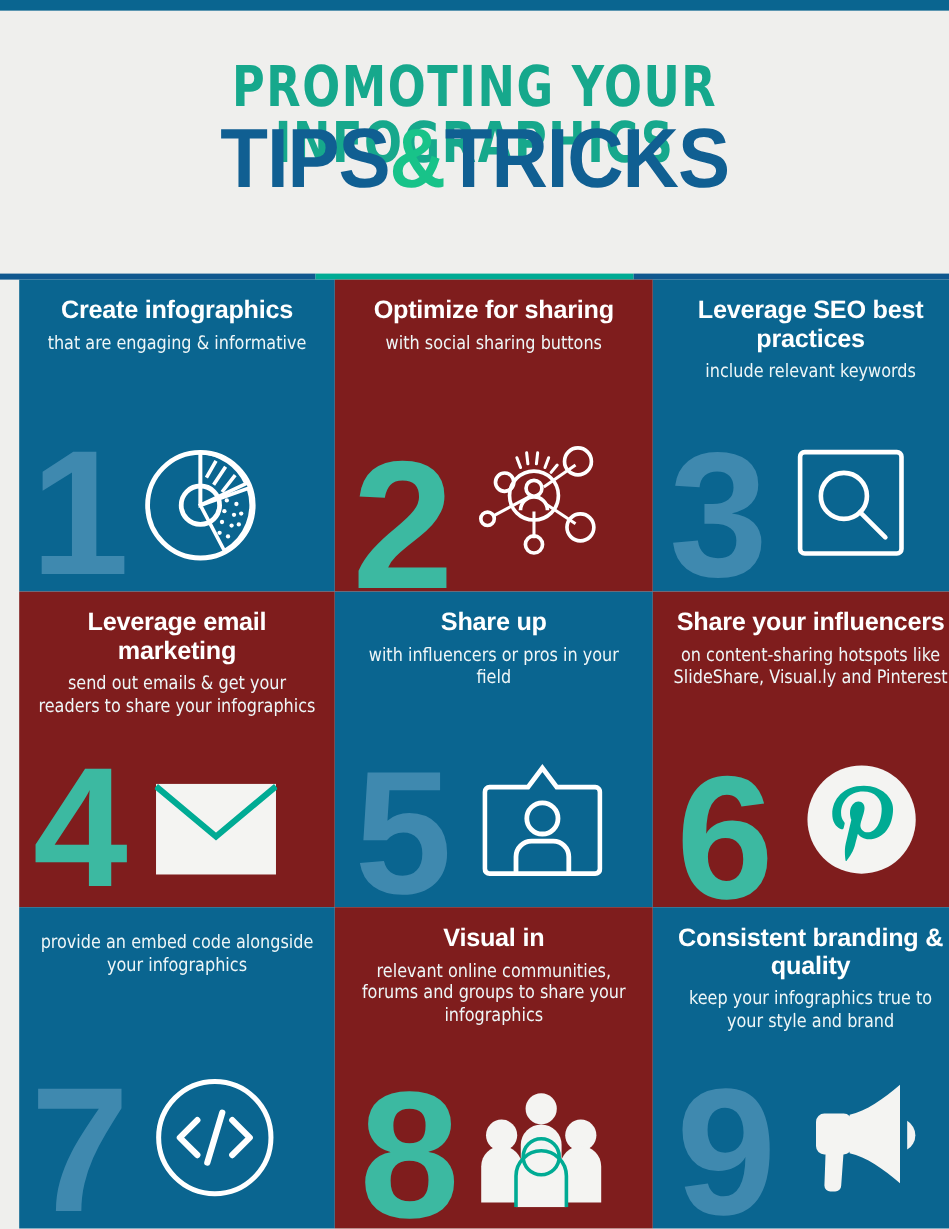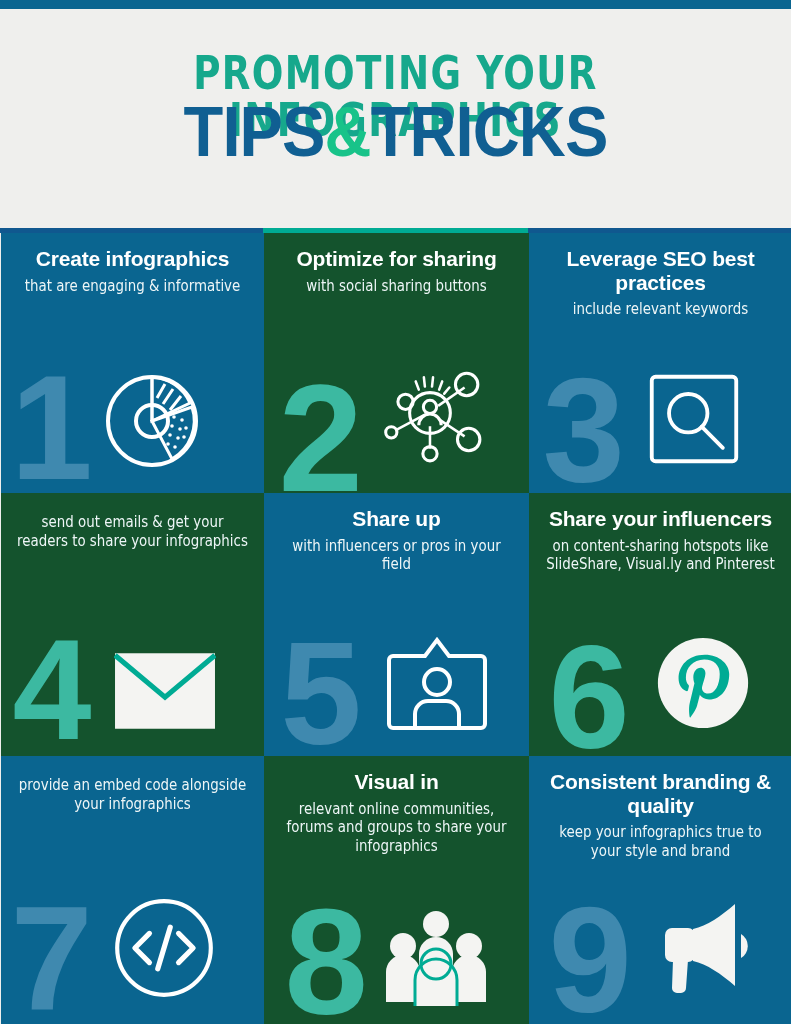--- a/index.html
+++ b/index.html
@@ -27,27 +27,27 @@
     transform:scaleX(0.93);transform-origin:center top;
   }
   .title-line2 .amp{color:#18c389;}
 
   .accentbar{position:absolute;left:0;top:228px;width:791px;height:5px;display:flex;}
   .accentbar .seg-blue{flex:0 0 263px;background:#10588f;}
   .accentbar .seg-teal{flex:0 0 265px;background:#00ab94;}
   .accentbar .seg-blue2{flex:1 1 auto;background:#10588f;}
 
   
-  .grid{position:absolute;left:1px;top:233px;width:721px;height:791px;
+  .grid{position:absolute;left:16px;top:233px;width:721px;height:791px;
         display:grid;grid-template-columns:263px 265px 263px;
         grid-template-rows:260px 263px 268px;}
 
   .cell{position:relative;overflow:hidden;padding:14px 10px 0 10px;}
   .cell.blue{background:#0a6590;}
-  .cell.teal{background:#14532d;}
+  .cell.teal{background:#7f1d1d;}
 
   .cell .heading{
     position:relative;z-index:3;text-align:center;color:#ffffff;
     font-family:"Liberation Sans","DejaVu Sans",sans-serif;
     font-weight:700;font-size:21px;line-height:1.12;letter-spacing:-0.2px;
     text-shadow:0 0 0 rgba(0,0,0,0);
   }
   .cell .sub{
     position:relative;z-index:3;text-align:center;color:#eef6f7;
     font-family:"Liberation Sans Narrow","DejaVu Sans Condensed","Liberation Sans",sans-serif;
@@ -175,20 +175,21 @@
       <div class="icon-wrap">
         <svg viewBox="0 0 100 100">
           <rect x="6" y="6" width="88" height="88" rx="4" fill="none" stroke="#fff" stroke-width="4"></rect>
           <circle cx="44" cy="44" r="20" fill="none" stroke="#fff" stroke-width="4"></circle>
           <line x1="58" y1="58" x2="80" y2="80" stroke="#fff" stroke-width="4" stroke-linecap="round"></line>
         </svg>
       </div>
     </div>
 
     <div class="cell teal c4">
+      <div class="heading">Leverage email marketing</div>
       <div class="sub">send out emails &amp; get your readers to share your infographics</div>
       <div class="watermark">4</div>
       <div class="icon-wrap">
         <svg viewBox="0 0 100 76">
           <rect x="1" y="1" width="98" height="74" fill="#f4f4f2"></rect>
           <path d="M1 3 L50 44 L99 3" fill="none" stroke="#00ab94" stroke-width="5"></path>
         </svg>
       </div>
     </div>
 

